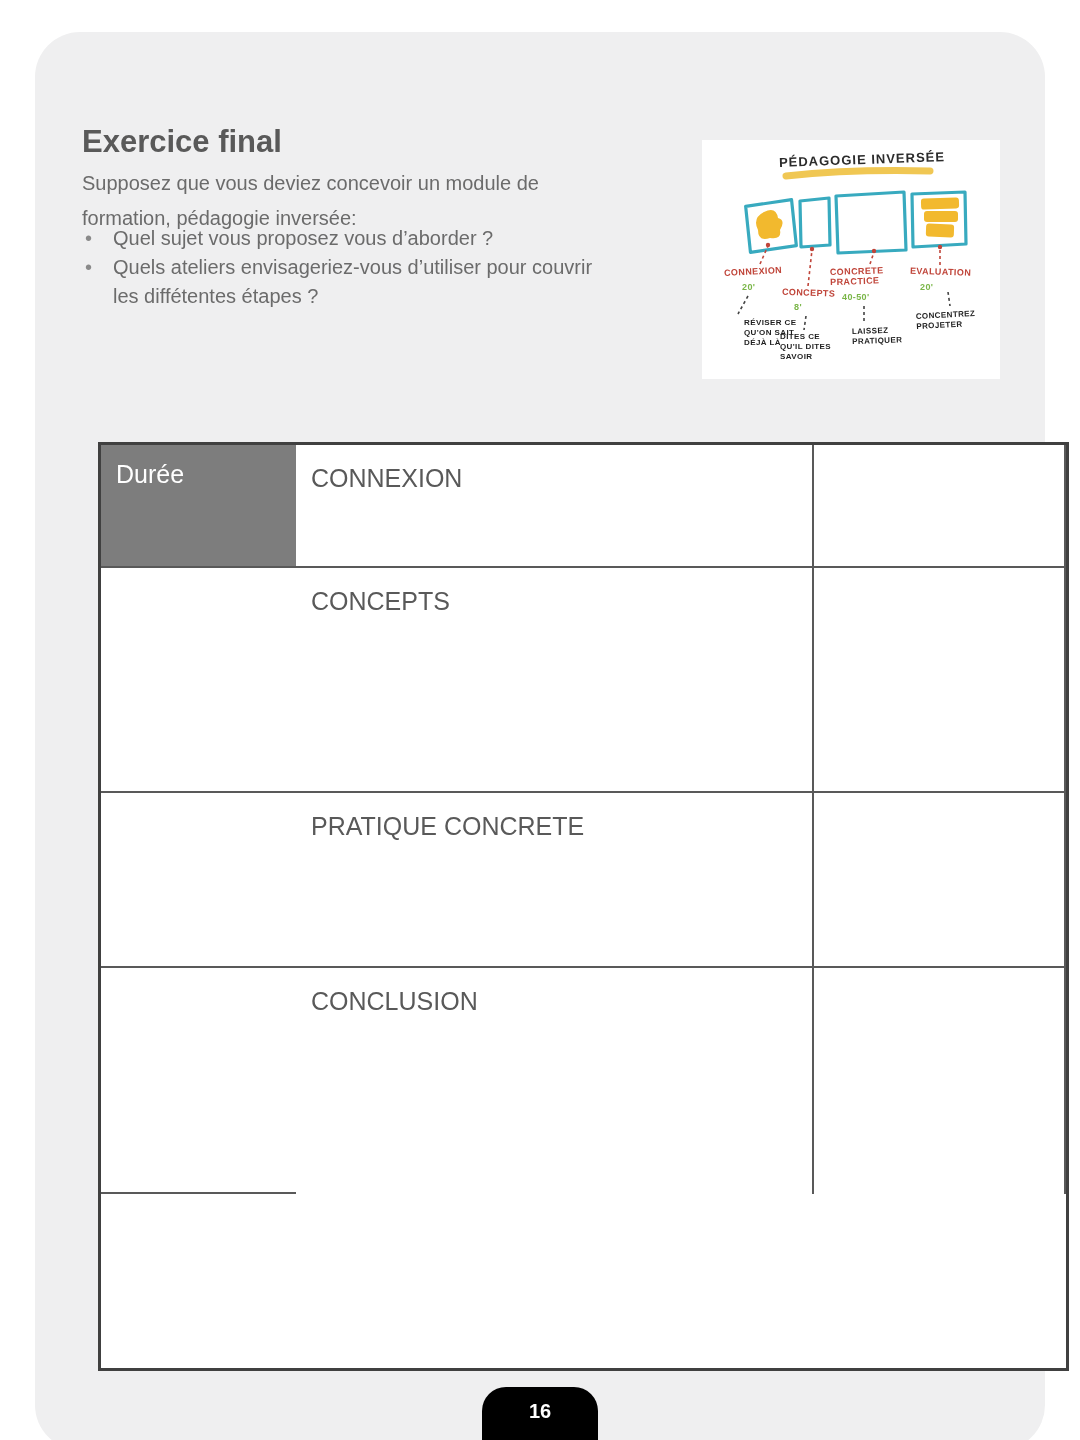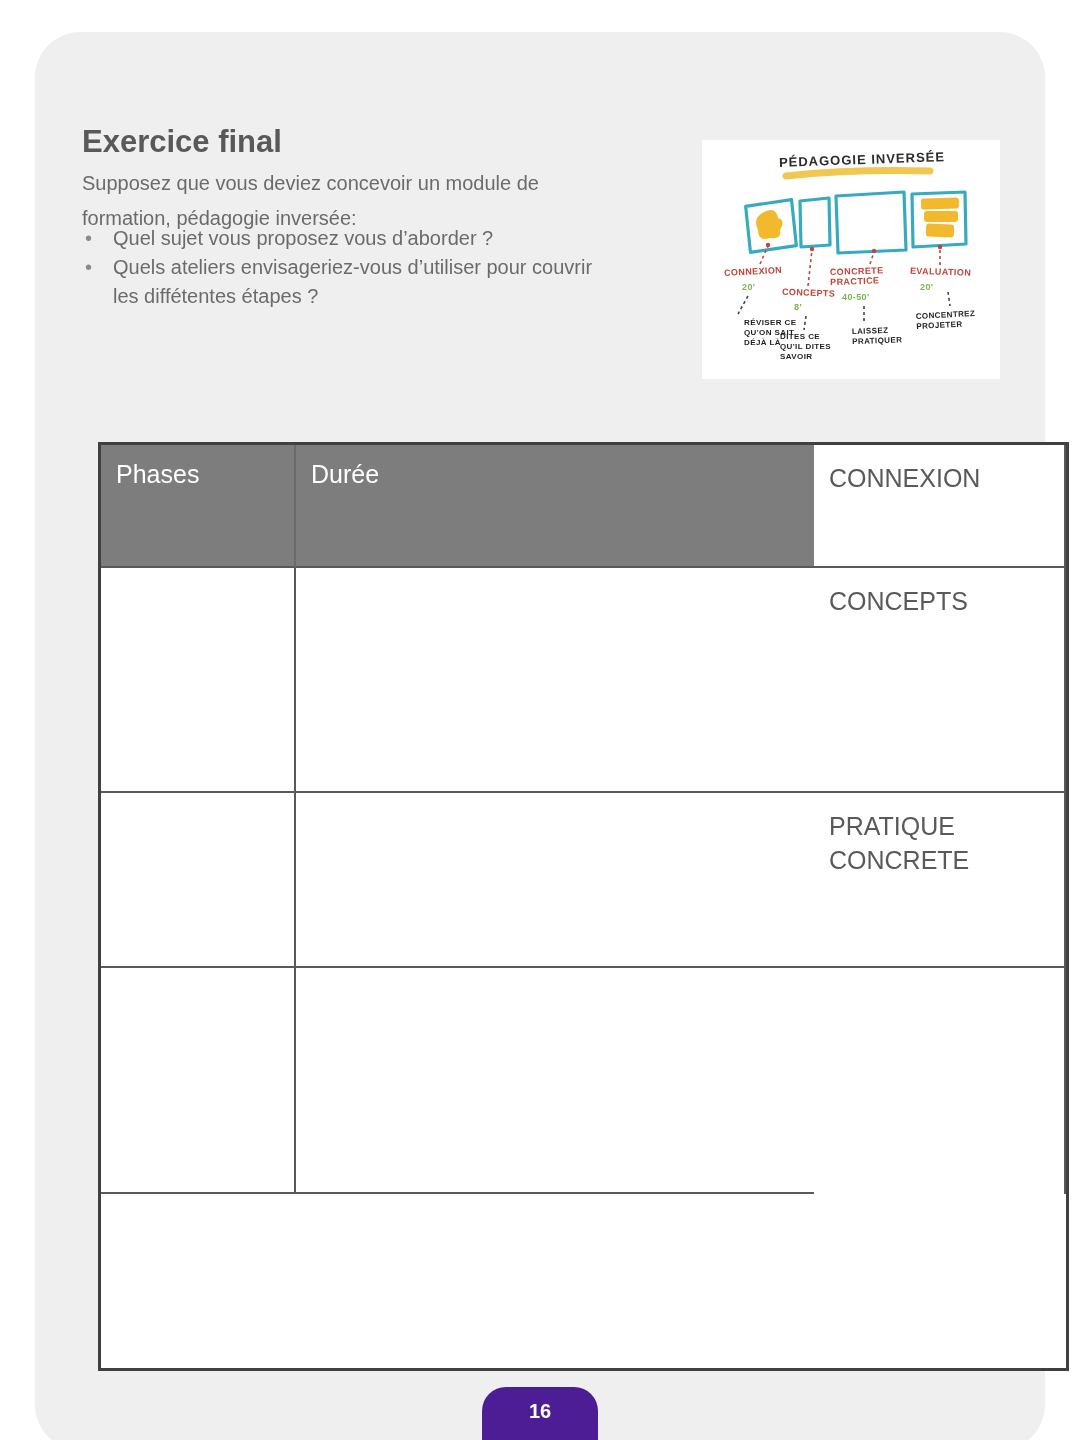--- a/index.html
+++ b/index.html
@@ -59,21 +59,21 @@
   
   .logo-clip { position:absolute; left:62px; top:1385px; width:240px; height:50px;
     overflow:hidden; z-index:1; }
   .logo-line { margin-top:-16px; font-size:30px; font-weight:bold; letter-spacing:1px; }
   .logo-red { color:#b5232d;text-decoration:underline; }
   .logo-dark { color:#3a3a3a; }
   .logo-tagline { margin-top:2px; font-size:6px; letter-spacing:1.6px; color:#8d8d8d; }
 
   
   .page-badge { position:absolute; left:482px; top:1387px; width:116px; height:53px;
-    background:#4c1d95; border-radius:24px 24px 0 0; z-index:3;
+    background:#000000; border-radius:24px 24px 0 0; z-index:3;
     display:flex; justify-content:center; align-items:flex-start; }
   .page-badge span { color:#ffffff; font-size:20px; font-weight:bold; margin-top:13px; }
 </style>
 </head>
 <body>
 
 <div class="page">
 
   <div class="logo-clip">
     <div class="logo-line"><span class="logo-red">Toprofe</span><span class="logo-dark">(21</span></div>
@@ -144,35 +144,35 @@
       <div class="sk sk-dur dur-1">8'</div>
       <div class="sk sk-dur dur-2">40-50'</div>
       <div class="sk sk-dur dur-3">20'</div>
       <div class="sk sk-note note-0">RÉVISER CE QU'ON SAIT DÉJÀ LÀ</div>
       <div class="sk sk-note note-1">DITES CE QU'IL DITES SAVOIR</div>
       <div class="sk sk-note note-2">LAISSEZ PRATIQUER</div>
       <div class="sk sk-note note-3">CONCENTREZ PROJETER</div>
     </div>
 
     <div class="ptable">
-      <div class="th">Phases</div>
       <div class="th last-col">Durée</div>
 
       <div class="cell td-phase">CONNEXION</div>
       <div class="cell"></div>
       <div class="cell last-col"></div>
 
       <div class="cell td-phase">CONCEPTS</div>
       <div class="cell"></div>
       <div class="cell last-col"></div>
 
       <div class="cell td-phase">PRATIQUE CONCRETE</div>
       <div class="cell"></div>
       <div class="cell last-col"></div>
 
+      <div class="cell td-phase last-row">CONCLUSION</div>
       <div class="cell last-row"></div>
       <div class="cell last-col last-row"></div>
     </div>
 
   </div>
 
   <div class="page-badge">
     <span>16</span>
   </div>
 

